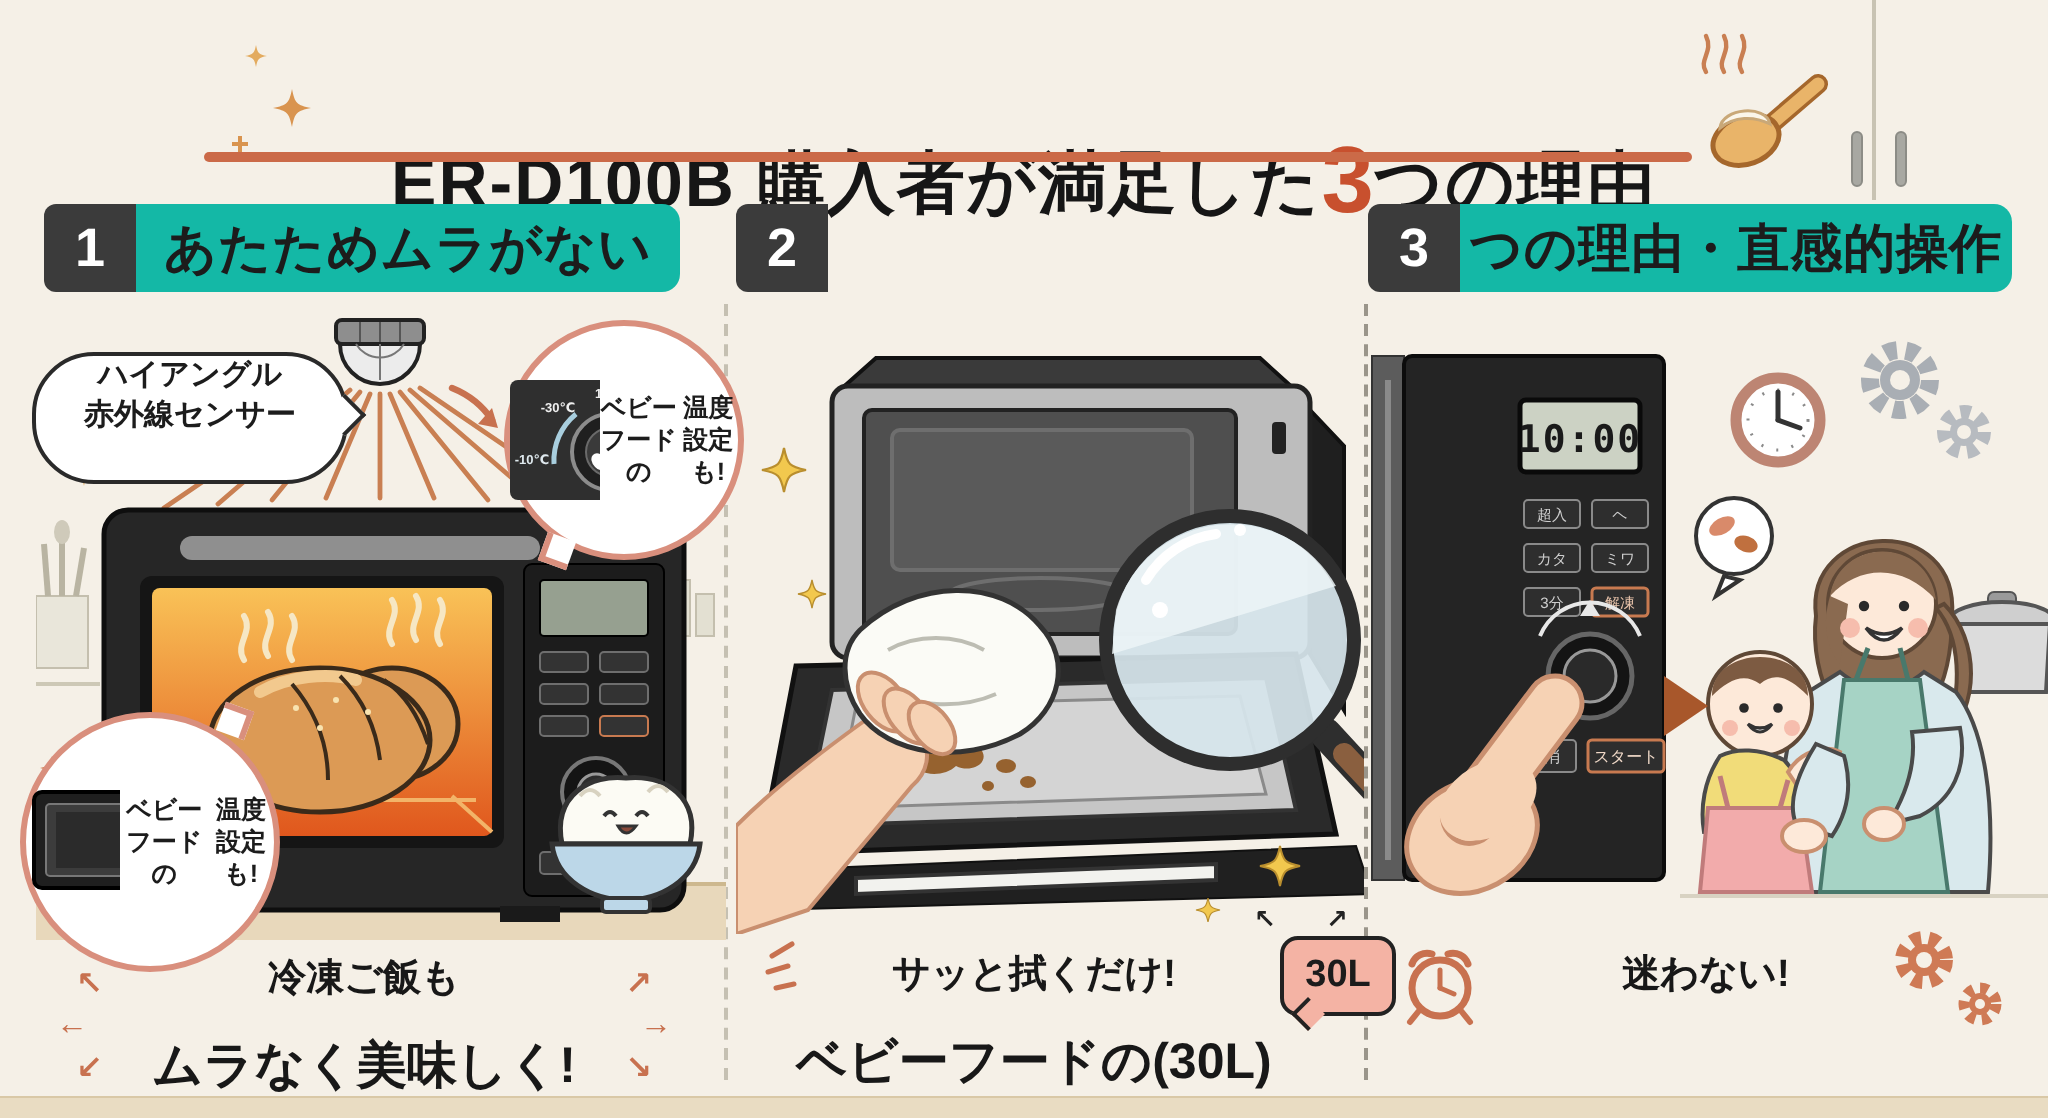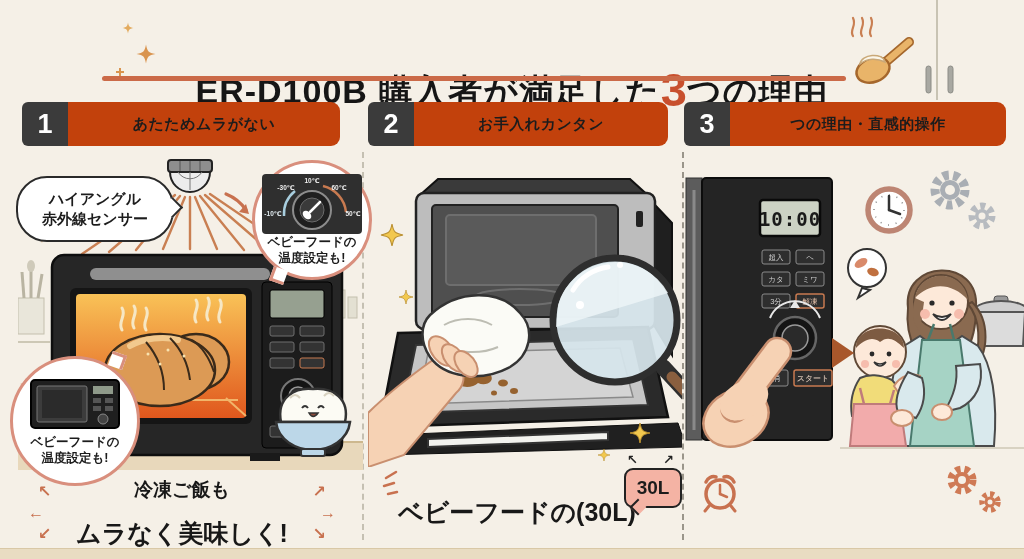--- a/index.html
+++ b/index.html
@@ -8,34 +8,34 @@
   .abs{position:absolute;}
   
   .title-row{left:0;top:22px;width:1024px;text-align:center;white-space:nowrap;margin-top:40px;}
   .title-main{font-size:34px;font-weight:bold;letter-spacing:1px;color:#161616;}
   .title-hi{font-size:47px;font-weight:bold;color:#c8502e;vertical-align:-3px;}
   .title-underline{left:102px;top:76px;width:744px;height:5px;background:#cb6a48;border-radius:3px;}
   
   .phead{top:102px;height:44px;display:flex;align-items:stretch;}
   .pnum{width:46px;background:#3b3b3b;color:#fff;font-size:27px;font-weight:bold;
         display:flex;align-items:center;justify-content:center;border-radius:6px 0 0 6px;}
-  .plabel{flex:1;background:#c2410c;display:flex;align-items:center;justify-content:center;
-          font-size:15px;font-weight:bold;border-radius:0 9px 9px 0;letter-spacing:0.5px;}
+  .plabel{flex:1;background:#14b8a6;display:flex;align-items:center;justify-content:center;
+          font-size:26px;font-weight:bold;border-radius:0 9px 9px 0;letter-spacing:0.5px;}
   
   .vdiv{top:152px;height:388px;border-left:2px dashed #9a958a;}
   .bottom-strip{left:0;top:548px;width:1024px;height:11px;background:#e9dcc2;border-top:1.5px solid #d9c8a6;}
   
   .bubble{background:#fff;border:2.5px solid #2a2a2a;border-radius:31px;
-          display:flex;flex-direction:column;align-items:center;justify-content:center;
+          display:flex;flex-direction:column;align-items:center;
           font-weight:bold;font-size:15px;line-height:1.32;text-align:center;}
   .bubble .tail{position:absolute;width:13px;height:13px;background:#fff;
           border-top:2.5px solid #2a2a2a;border-right:2.5px solid #2a2a2a;
           transform:rotate(45deg);right:-8px;top:22px;}
   .circlebubble{background:#fff;border:3px solid #d98f7d;border-radius:50%;
-          display:flex;flex-direction:column;align-items:center;justify-content:center;
+          display:flex;flex-direction:row;align-items:center;justify-content:center;
           font-weight:bold;font-size:12.5px;line-height:1.3;text-align:center;}
   .circlebubble .ctail{position:absolute;width:12px;height:12px;background:#fff;
           border-bottom:3px solid #d98f7d;border-left:3px solid #d98f7d;transform:rotate(20deg);}
   
   .caption{text-align:center;font-weight:bold;color:#181818;}
   .cap1{font-size:19px;line-height:1.0;}
   .cap2{font-size:25px;line-height:1.0;margin-top:22px;}
   .cap-arrow{position:absolute;color:#c8714f;font-size:16px;font-weight:bold;}
   .tag30{background:#f4b3a4;border:2.5px solid #222;border-radius:9px;
          display:flex;align-items:center;justify-content:center;font-size:19px;font-weight:bold;}
@@ -83,21 +83,20 @@
     <ellipse cx="30" cy="58" rx="17" ry="12" fill="#e9b469" stroke="#a5672c" stroke-width="2.5" transform="rotate(-20 30 58)"></ellipse>
     <path d="M17,52 C18,42 40,40 42,50 C34,46 24,46 17,52 Z" fill="#fbf6ea" stroke="#c9a878" stroke-width="1.5"></path>
   </svg>
 
   <div class="abs phead" style="left:22px;width:318px;">
     <div class="pnum">1</div>
     <div class="plabel">あたためムラがない</div>
   </div>
   <div class="abs phead" style="left:368px;width:300px;">
     <div class="pnum">2</div>
-    <div class="plabel">お手入れカンタン</div>
   </div>
   <div class="abs phead" style="left:684px;width:322px;">
     <div class="pnum">3</div>
     <div class="plabel">つの理由・直感的操作</div>
   </div>
 
   <div class="abs vdiv" style="left:362px;border-color:#c5c0b2;"></div>
   <div class="abs vdiv" style="left:682px;"></div>
 
   <svg class="abs" style="left:18px;top:150px;" width="345" height="332">
@@ -328,25 +327,26 @@
   </svg>
 
   <svg class="abs" style="left:382px;top:468px;" width="26" height="30">
     <g stroke="#c8714f" stroke-width="2.5" stroke-linecap="round">
       <line x1="4" y1="10" x2="14" y2="4"></line>
         <line x1="2" y1="18" x2="12" y2="15"></line>
         <line x1="6" y1="26" x2="15" y2="24"></line>
     </g>
   </svg>
   <div class="abs caption" style="left:372px;top:478px;width:290px;">
+    <div class="cap1">サッと拭くだけ!</div>
     <div class="cap2">ベビーフードの(30L)</div>
   </div>
   <span class="abs tag-arrow" style="left:627px;top:452px;">↖</span>
   <span class="abs tag-arrow" style="left:663px;top:452px;">↗</span>
-  <div class="abs tag30" style="left:624px;top:468px;width:54px;height:36px;">
+  <div class="abs tag30" style="left:640px;top:468px;width:54px;height:36px;">
     <div class="ttail"></div>
     <span>30L</span>
   </div>
 
   <svg class="abs" style="left:684px;top:150px;" width="340" height="332">
 
     <g>
       <circle cx="205" cy="60" r="21" fill="#fff" stroke="#bd8573" stroke-width="5.5"></circle>
       <circle cx="205" cy="60" r="15" fill="none" stroke="#8a8a8a" stroke-width="1.5" stroke-dasharray="1 6.8"></circle>
       <line x1="205" y1="60" x2="205" y2="46" stroke="#333" stroke-width="2.5" stroke-linecap="round"></line>
@@ -459,16 +459,17 @@
   </svg>
   <svg class="abs" style="left:938px;top:460px;" width="70" height="56">
     <circle cx="24" cy="20" r="11" fill="none" stroke="#cf7a55" stroke-width="7" stroke-dasharray="5 4"></circle>
     <circle cx="24" cy="20" r="8" fill="#cf7a55"></circle>
       <circle cx="24" cy="20" r="4" fill="#f5f0e7"></circle>
     <circle cx="52" cy="42" r="8" fill="none" stroke="#cf7a55" stroke-width="5.5" stroke-dasharray="4 3.5"></circle>
     <circle cx="52" cy="42" r="5.5" fill="#cf7a55"></circle>
       <circle cx="52" cy="42" r="2.5" fill="#f5f0e7"></circle>
   </svg>
   <div class="abs caption" style="left:692px;top:478px;width:322px;">
+    <div class="cap1">迷わない!</div>
   </div>
 
   <div class="abs bottom-strip"></div>
 </div>
 
 </body></html>

